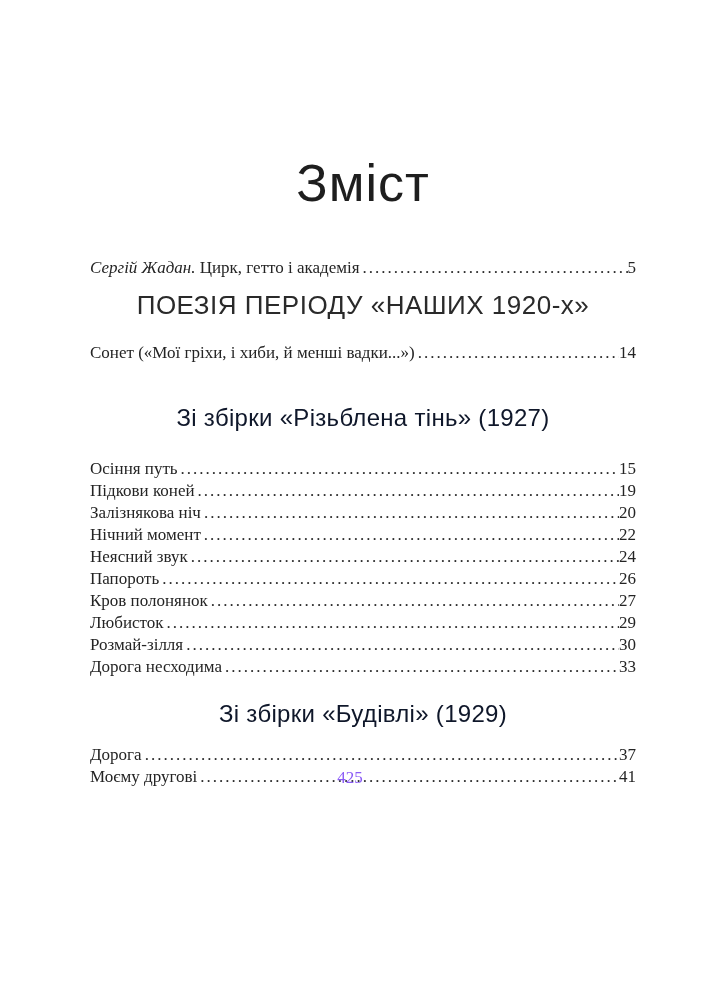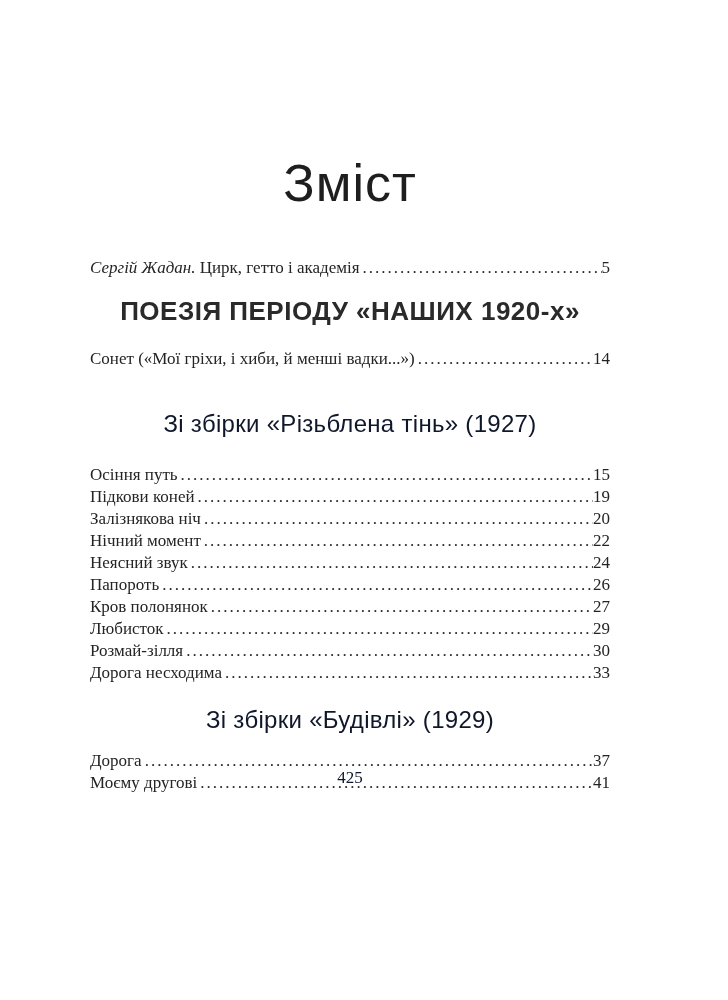--- a/index.html
+++ b/index.html
@@ -6,21 +6,21 @@
     margin: 0;
     padding: 0;
     background: #ffffff;
   }
   .page {
     position: relative;
     width: 728px;
     height: 888px;
     background: #ffffff;
     box-sizing: border-box;
-    padding: 156px 118px 0 90px;
+    padding: 156px 92px 0 90px;
     font-family: "Liberation Serif", serif;
     color: #242424;
     overflow: hidden;
   }
   h1.book-title {
     margin: 0 0 46px 0;
     text-align: center;
     font-family: "Liberation Sans", sans-serif;
     font-weight: 400;
     font-size: 52px;
@@ -44,47 +44,47 @@
   }
   .leader::after {
     content: "......................................................................................................................................................................................................................................................................";
     letter-spacing: 2px;
     font-size: 17px;
     color: #2b2b2b;
   }
   .page-num { white-space: nowrap; }
   h2.part-heading {
     font-family: "Liberation Sans", sans-serif;
-    font-weight: 700;
+    font-weight: 400;
     font-size: 26px;
     line-height: 1.15;
     letter-spacing: 0.5px;
     text-align: center;
-    margin: 18px 0 22px 0;
+    margin: 12px 0 22px 0;
     color: #2a2a2a;
   }
   h3.collection-heading {
     font-family: "Liberation Sans", sans-serif;
     font-weight: 400;
     font-size: 24px;
     line-height: 1.15;
     letter-spacing: 0.3px;
     text-align: center;
     margin: 40px 0 26px 0;
     color: #0f172a;
   }
   .section-last h3.collection-heading { margin-top: 22px; margin-bottom: 16px; }
   .folio {
     position: absolute;
     bottom: 100px;
     left: 90px;
     width: 520px;
     text-align: center;
     font-size: 17px;
-    color: #0f172a;
+    color: #8b5cf6;
   }
 </style>
 </head>
 <body>
 
 <div class="page">
 
   <h1 class="book-title">Зміст</h1>
 
   <div>

